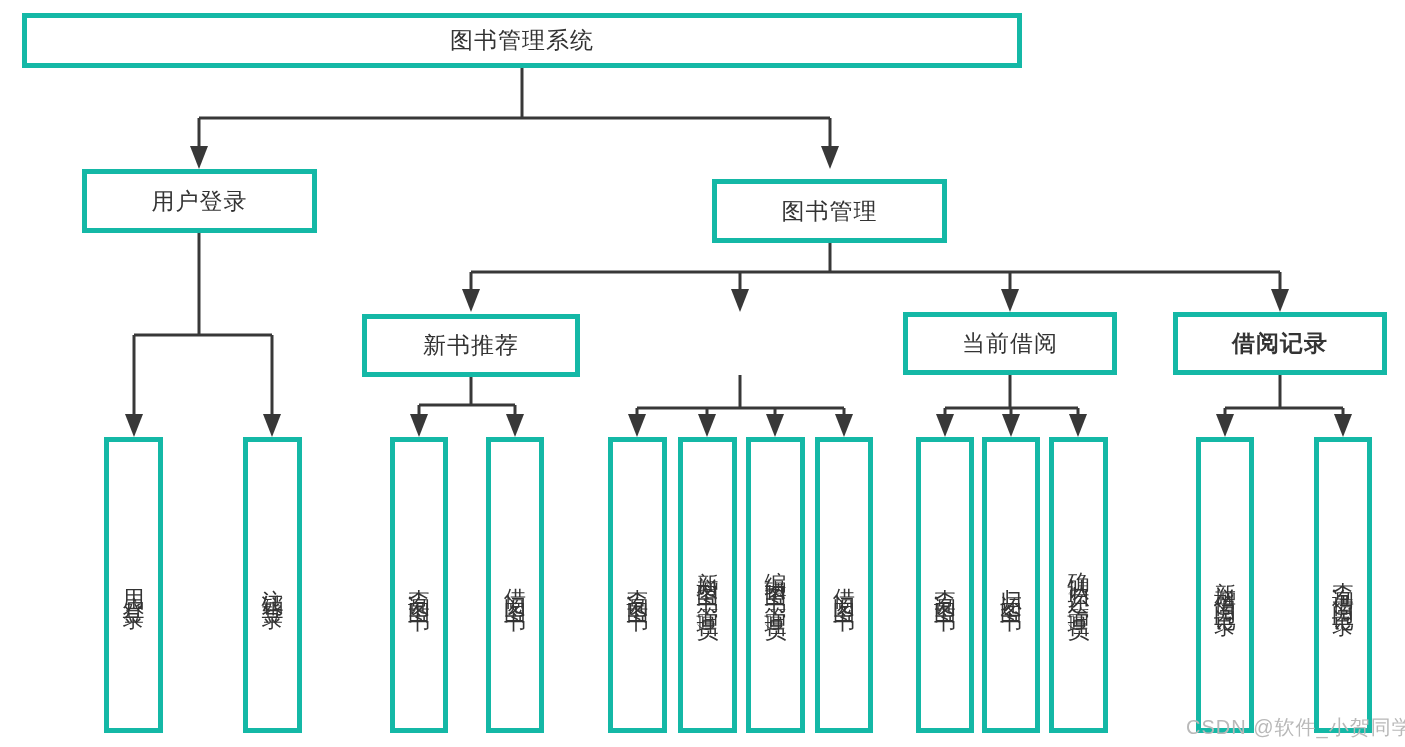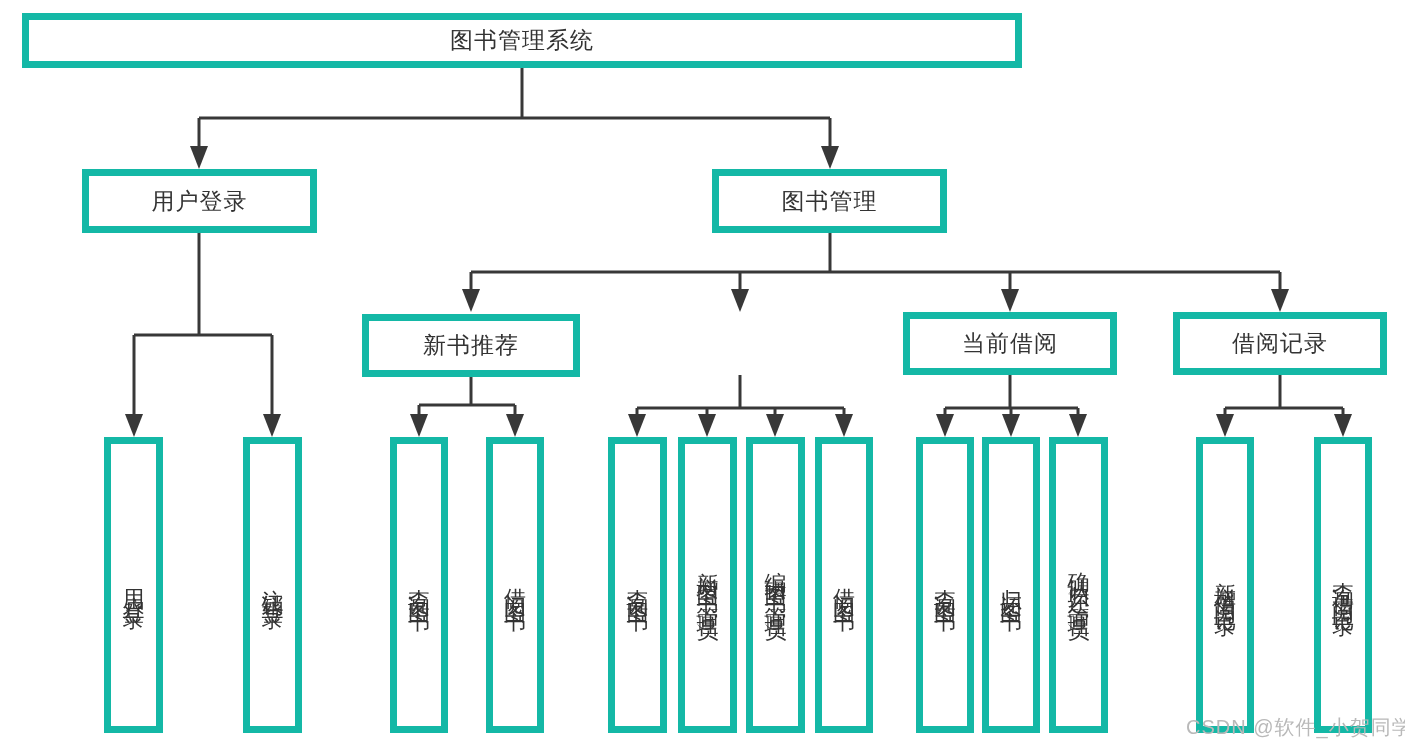--- a/index.html
+++ b/index.html
@@ -7,21 +7,21 @@
     position:relative;
     width:1405px;height:747px;
     background:#ffffff;
     font-family:"Liberation Sans","DejaVu Sans",sans-serif;
     overflow:hidden;
   }
   #wires{position:absolute;left:0;top:0;width:1405px;height:747px;}
   .node{
     position:absolute;
     box-sizing:border-box;
-    border:7px solid #14b8a6;
+    border:5px solid #14b8a6;
     background:#ffffff;
     color:#333333;
     display:flex;align-items:center;justify-content:center;
     font-size:23px;
     letter-spacing:1px;
     white-space:nowrap;
     z-index:2;
   }
   .node.v{
     writing-mode:vertical-rl;
@@ -115,25 +115,25 @@
       <polygon points="1069,414 1087,414 1078,437"></polygon>
 
       <polygon points="1216,414 1234,414 1225,437"></polygon>
       <polygon points="1334,414 1352,414 1343,437"></polygon>
     </g>
   </svg>
 
   <div class="node" style="left:22px;top:13px;width:1000px;height:55px;">图书管理系统</div>
 
   <div class="node" style="left:82px;top:169px;width:235px;height:64px;">用户登录</div>
-  <div class="node" style="left:712px;top:169px;width:235px;height:64px;">图书管理</div>
+  <div class="node" style="left:712px;top:179px;width:235px;height:64px;">图书管理</div>
 
   <div class="node" style="left:362px;top:314px;width:218px;height:63px;">新书推荐</div>
   <div class="node" style="left:903px;top:312px;width:214px;height:63px;text-align:right;">当前借阅</div>
-  <div class="node" style="left:1173px;top:312px;width:214px;height:63px;">借阅记录</div>
+  <div class="node" style="left:1173px;top:312px;width:214px;height:63px;font-weight:bold;">借阅记录</div>
 
   <div class="node v" style="left:104px;top:437px;width:59px;height:296px;">用户登录</div>
   <div class="node v" style="left:243px;top:437px;width:59px;height:296px;">注销登录</div>
 
   <div class="node v" style="left:390px;top:437px;width:58px;height:296px;">查询图书</div>
   <div class="node v" style="left:486px;top:437px;width:58px;height:296px;">借阅图书</div>
 
   <div class="node v" style="left:608px;top:437px;width:59px;height:296px;">查询图书</div>
   <div class="node v" style="left:678px;top:437px;width:59px;height:296px;">新增图书（管理员）</div>
   <div class="node v" style="left:746px;top:437px;width:59px;height:296px;">编辑图书（管理员）</div>

